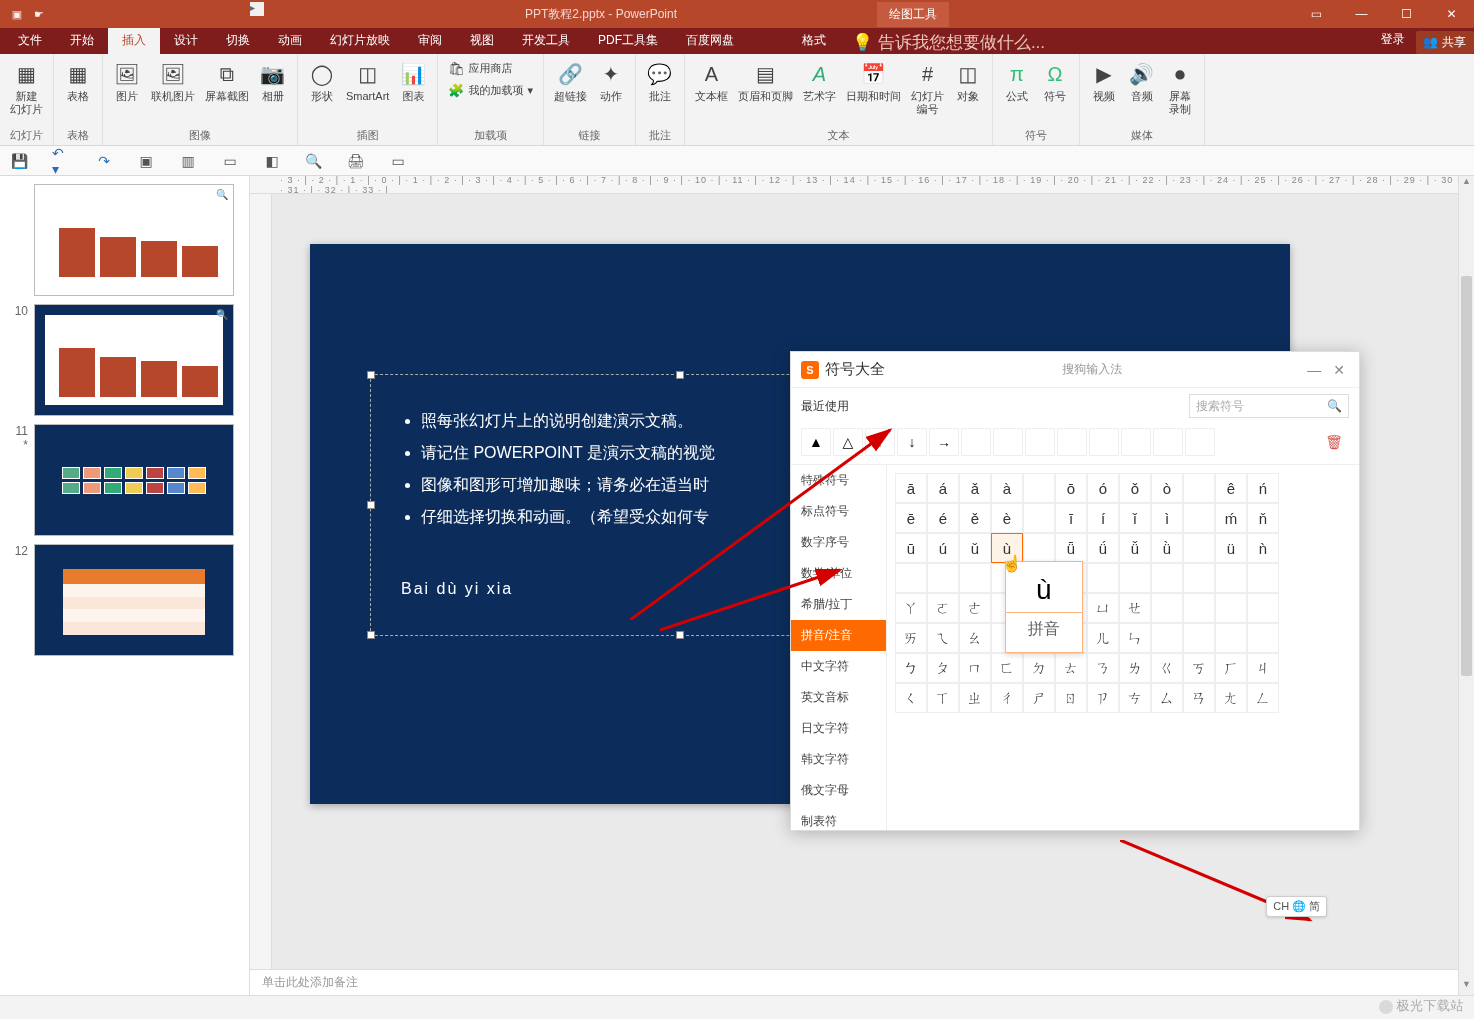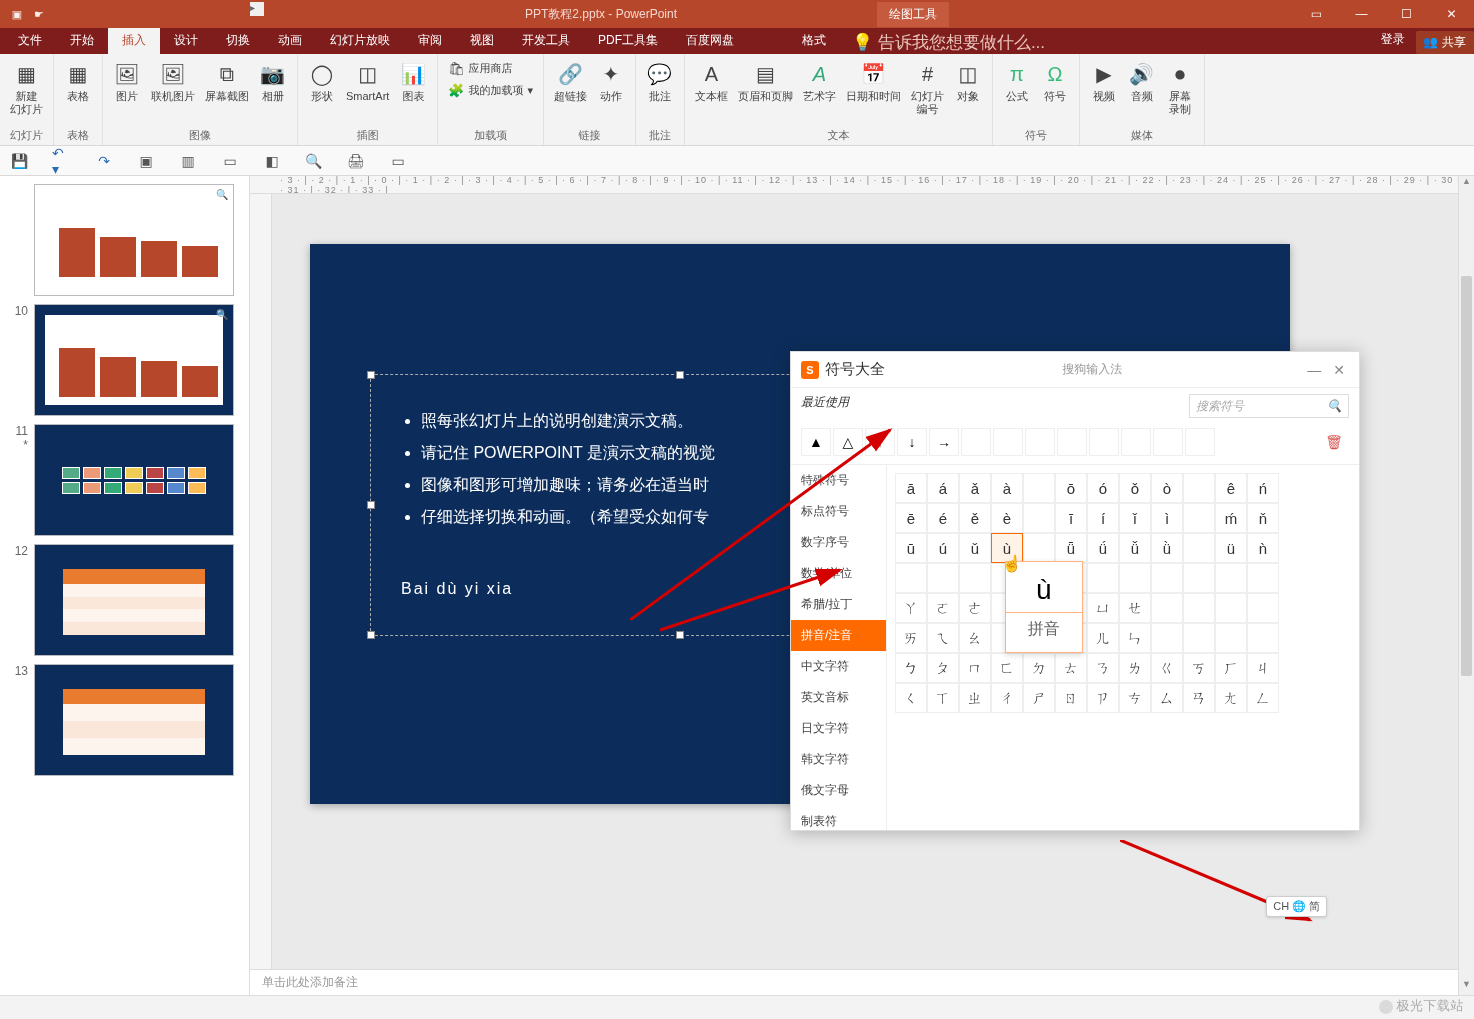--- a/index.html
+++ b/index.html
@@ -67,21 +67,21 @@
 .status-bar { height: 24px; background: #f3f3f3; border-top: 1px solid #ddd; }
 
 
 .sym-dialog { position: absolute; left: 790px; top: 351px; width: 570px; height: 480px; background: #fff; box-shadow: 0 2px 16px rgba(0,0,0,0.25); border: 1px solid #ddd; display: flex; flex-direction: column; font-size: 12px; }
 .sym-title { height: 36px; display: flex; align-items: center; padding: 0 10px; border-bottom: 1px solid #eee; }
 .sym-title .logo { width: 18px; height: 18px; background: #ff6a00; color: #fff; border-radius: 3px; display: inline-flex; align-items: center; justify-content: center; font-size: 11px; font-weight: bold; margin-right: 6px; }
 .sym-title .t1 { font-size: 15px; color: #333; font-weight: 500; }
 .sym-title .t2 { margin-left: auto; margin-right: auto; color: #999; font-size: 12px; }
 .sym-title .min { color: #888; padding: 0 8px; font-size: 14px; }
 .sym-title .cls { color: #888; padding: 0 4px; font-size: 14px; }
-.sym-search-row { display: flex; align-items: flex-start; padding: 6px 10px; gap: 28px; font-style: italic; }
+.sym-search-row { display: flex; align-items: center; padding: 6px 10px; gap: 28px; }
 .sym-recent-lbl { font-size: 12px; color: #333; }
 .sym-search { margin-left: auto; width: 160px; height: 24px; border: 1px solid #ddd; display: flex; align-items: center; padding: 0 6px; color: #aaa; }
 .sym-recent-row { display: flex; padding: 4px 10px; gap: 2px; align-items: center; }
 .sym-cell-s { width: 30px; height: 28px; border: 1px solid #eee; display: inline-flex; align-items: center; justify-content: center; font-size: 14px; }
 .sym-del { margin-left: auto; color: #d9534f; font-size: 14px; padding: 0 6px; }
 .sym-body { flex: 1; display: flex; border-top: 1px solid #eee; margin-top: 4px; overflow: hidden; }
 .sym-cats { width: 96px; border-right: 1px solid #eee; overflow-y: auto; }
 .sym-cat { padding: 7px 10px; font-size: 12px; color: #444; cursor: pointer; }
 .sym-cat.active { background: #ff6a00; color: #fff; }
 .sym-grid-wrap { flex: 1; overflow: auto; padding: 8px; }
@@ -379,31 +379,20 @@
               <span style="background: rgb(255, 187, 85);"></span>
             </div>
           </div>
         </div>
         <div class="thumb-wrap">
           <div class="num">12</div>
           <div class="thumb">
             <div class="table-b">
               <div class="hdr"></div>
               <div class="row"></div>
-              <div class="row"></div>
-              <div class="row"></div>
-              <div class="row"></div>
-            </div>
-          </div>
-        </div>
-        <div class="thumb-wrap">
-          <div class="num">13</div>
-          <div class="thumb">
-            <div class="table-b">
-              <div class="hdr"></div>
               <div class="row"></div>
               <div class="row"></div>
               <div class="row"></div>
             </div>
           </div>
         </div>
       </div>
   </div>
   <div class="editor">
     <div class="ruler-h">· 3 · | · 2 · | · 1 · | · 0 · | · 1 · | · 2 · | · 3 · | · 4 · | · 5 · | · 6 · | · 7 · | · 8 · | · 9 · | · 10 · | · 11 · | · 12 · | · 13 · | · 14 · | · 15 · | · 16 · | · 17 · | · 18 · | · 19 · | · 20 · | · 21 · | · 22 · | · 23 · | · 24 · | · 25 · | · 26 · | · 27 · | · 28 · | · 29 · | · 30 · | · 31 · | · 32 · | · 33 · |</div>

